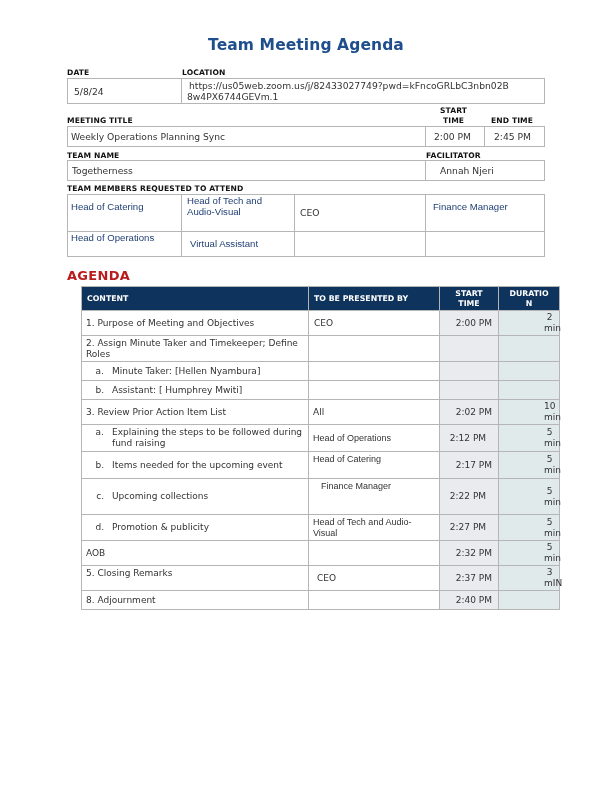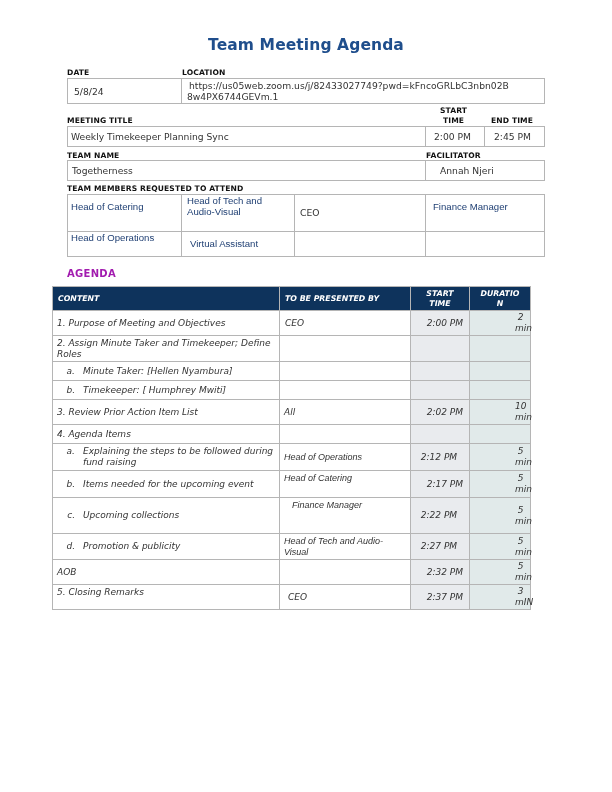--- a/index.html
+++ b/index.html
@@ -10,23 +10,23 @@
   .title { position: absolute; left: 0; top: 36px; width: 612px; text-align: center;
            font-size: 15.5px; font-weight: bold; color: #1f4e8c; letter-spacing: 0.1px; }
 
   .lbl { position: absolute; font-size: 7.6px; font-weight: bold; color: #111; letter-spacing: 0.1px; }
   .box { position: absolute; border: 1px solid #b5b5b5; background: #fff; }
   .txt { position: absolute; font-size: 9.2px; color: #333; line-height: 11px; }
   .blue { color: #1f3f73; font-family: "Liberation Sans", sans-serif; font-size: 9.6px; }
   .vline { position: absolute; width: 1px; background: #b5b5b5; }
   .hline { position: absolute; height: 1px; background: #b5b5b5; }
 
-  .agenda-h { position: absolute; left: 67px; top: 268px; font-size: 10px; font-weight: bold; color: #a21caf; letter-spacing: 0.3px; }
-
-  table.ag { position: absolute; left: 52px; top: 286px; width: 478px; border-collapse: collapse; table-layout: fixed; font-style: italic; }
+  .agenda-h { position: absolute; left: 67px; top: 268px; font-size: 13px; font-weight: bold; color: #b91c1c; letter-spacing: 0.3px; }
+
+  table.ag { position: absolute; left: 81px; top: 286px; width: 478px; border-collapse: collapse; table-layout: fixed; }
   table.ag th { background: #0e335c; color: #fff; font-size: 7.8px; font-weight: bold; border: 1px solid #b5b5b5; padding: 2px 5px; height: 24px; line-height: 9.5px; }
   table.ag td { border: 1px solid #b5b5b5; font-size: 9px; color: #333; padding: 1px 4px; line-height: 11px; vertical-align: middle; }
   table.ag td.st { background: #e9ebee; text-align: right; padding-right: 6px; }
   table.ag td.du { background: #e1eaea; text-align: center; padding-left: 45px; }
   table.ag th.c { text-align: center; }
   table.ag th.l { text-align: left; }
   .sub { display: flex; }
   .sub .mk { width: 18px; flex: none; text-align: right; padding-right: 8px; box-sizing: content-box; }
 </style>
 </head>
@@ -44,21 +44,21 @@
   <div class="txt" style="left:189px; top:80px;">https://us05web.zoom.us/j/82433027749?pwd=kFncoGRLbC3nbn02B</div>
   <div class="txt" style="left:187px; top:91px;">8w4PX6744GEVm.1</div>
 
   <div class="lbl" style="left:67px; top:116px;">MEETING TITLE</div>
   <div class="lbl" style="left:440px; top:106px;">START</div>
   <div class="lbl" style="left:443px; top:116px;">TIME</div>
   <div class="lbl" style="left:491px; top:116px;">END TIME</div>
   <div class="box" style="left:67px; top:126px; width:478px; height:21px;"></div>
   <div class="vline" style="left:425px; top:126px; height:21px;"></div>
   <div class="vline" style="left:484px; top:126px; height:21px;"></div>
-  <div class="txt" style="left:71px; top:131px;">Weekly Timekeeper Planning Sync</div>
+  <div class="txt" style="left:71px; top:131px;">Weekly Operations Planning Sync</div>
   <div class="txt" style="left:434px; top:131px;">2:00 PM</div>
   <div class="txt" style="left:494px; top:131px;">2:45 PM</div>
 
   <div class="lbl" style="left:67px; top:151px;">TEAM NAME</div>
   <div class="lbl" style="left:426px; top:151px;">FACILITATOR</div>
   <div class="box" style="left:67px; top:160px; width:478px; height:21px;"></div>
   <div class="vline" style="left:425px; top:160px; height:21px;"></div>
   <div class="txt" style="left:72px; top:165px;">Togetherness</div>
   <div class="txt" style="left:440px; top:165px;">Annah Njeri</div>
 
@@ -119,38 +119,32 @@
             </div>
           </td>
         <td></td>
         <td class="st"></td>
         <td class="du"></td>
       </tr>
       <tr style="height:19px">
         <td>
             <div class="sub">
               <span class="mk">b.</span>
-              <span>Timekeeper: [ Humphrey Mwiti]</span>
+              <span>Assistant: [ Humphrey Mwiti]</span>
             </div>
           </td>
         <td></td>
         <td class="st"></td>
         <td class="du"></td>
       </tr>
       <tr style="height:19px">
         <td>3. Review Prior Action Item List</td>
         <td style="">All</td>
         <td class="st">2:02 PM</td>
         <td class="du">10 min</td>
-      </tr>
-      <tr style="height:19px">
-        <td>4. Agenda Items</td>
-        <td></td>
-        <td class="st"></td>
-        <td class="du"></td>
       </tr>
       <tr style="height:27px">
         <td>
             <div class="sub">
               <span class="mk">a.</span>
               <span>Explaining the steps to be followed during fund raising</span>
             </div>
           </td>
         <td class="blue">Head of Operations</td>
         <td class="st" style="text-align:center">2:12 PM</td>
@@ -194,15 +188,21 @@
         <td></td>
         <td class="st">2:32 PM</td>
         <td class="du">5 min</td>
       </tr>
       <tr style="height:24px">
         <td style="vertical-align:top;padding-top:2px">5. Closing Remarks</td>
         <td style="padding-left:8px">CEO</td>
         <td class="st">2:37 PM</td>
         <td class="du">3 mIN</td>
       </tr>
+      <tr style="height:19px">
+        <td>8. Adjournment</td>
+        <td></td>
+        <td class="st">2:40 PM</td>
+        <td class="du"></td>
+      </tr>
     </tbody>
   </table>
 </div>
 
 </body></html>

